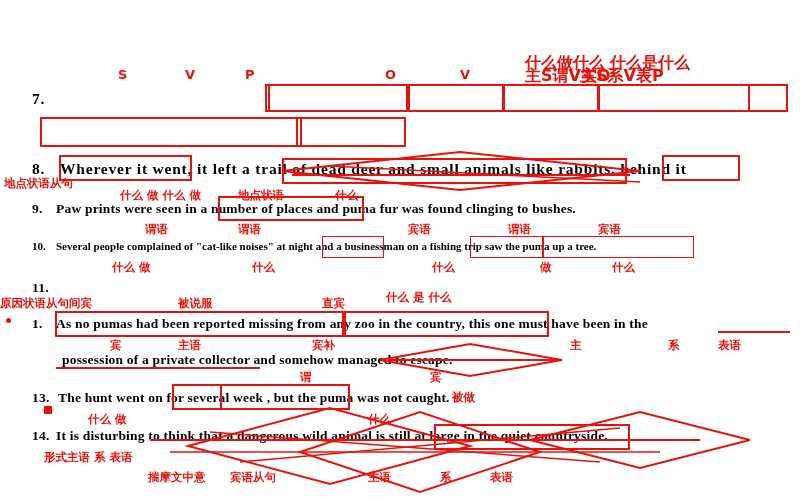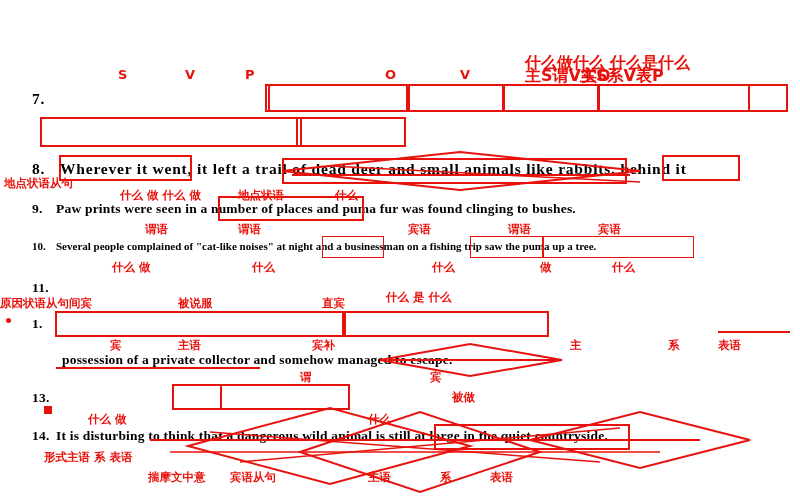--- a/index.html
+++ b/index.html
@@ -86,23 +86,25 @@
 
   <div class="sent num mid" style="left:32px; top:201px;">9.</div>
   <div class="sent mid" style="left:56px; top:201px;">Paw prints were seen  in a number of places  and puma fur was found clinging to bushes.</div>
 
   <div class="sent num small" style="left:32px; top:240px;">10.</div>
   <div class="sent small" style="left:56px; top:240px;">Several people complained of "cat-like noises" at night and a businessman on a fishing trip saw the puma up a tree.</div>
 
   <div class="sent num mid" style="left:32px; top:280px;">11.</div>
 
   <div class="sent num mid" style="left:32px; top:316px;">1.</div>
+  <div class="sent mid" style="left:56px; top:316px;">As no pumas had been reported missing from any zoo in the country, this one must have been in the</div>
   <div class="sent mid" style="left:62px; top:352px;">possession of a private collector and somehow managed to escape.</div>
 
   <div class="sent num mid" style="left:32px; top:390px;">13.</div>
+  <div class="sent mid" style="left:58px; top:390px;">The hunt went on for several week , but the puma was not caught.</div>
 
   <div class="sent num mid" style="left:32px; top:428px;">14.</div>
   <div class="sent mid" style="left:56px; top:428px;">It is disturbing to think that a dangerous wild animal is still at large in the quiet countryside.</div>
 
   <div class="ann" style="left:118px; top:68px;">S</div>
   <div class="ann" style="left:185px; top:68px;">V</div>
   <div class="ann" style="left:245px; top:68px;">P</div>
   <div class="ann" style="left:385px; top:68px;">O</div>
   <div class="ann" style="left:460px; top:68px;">V</div>
 

